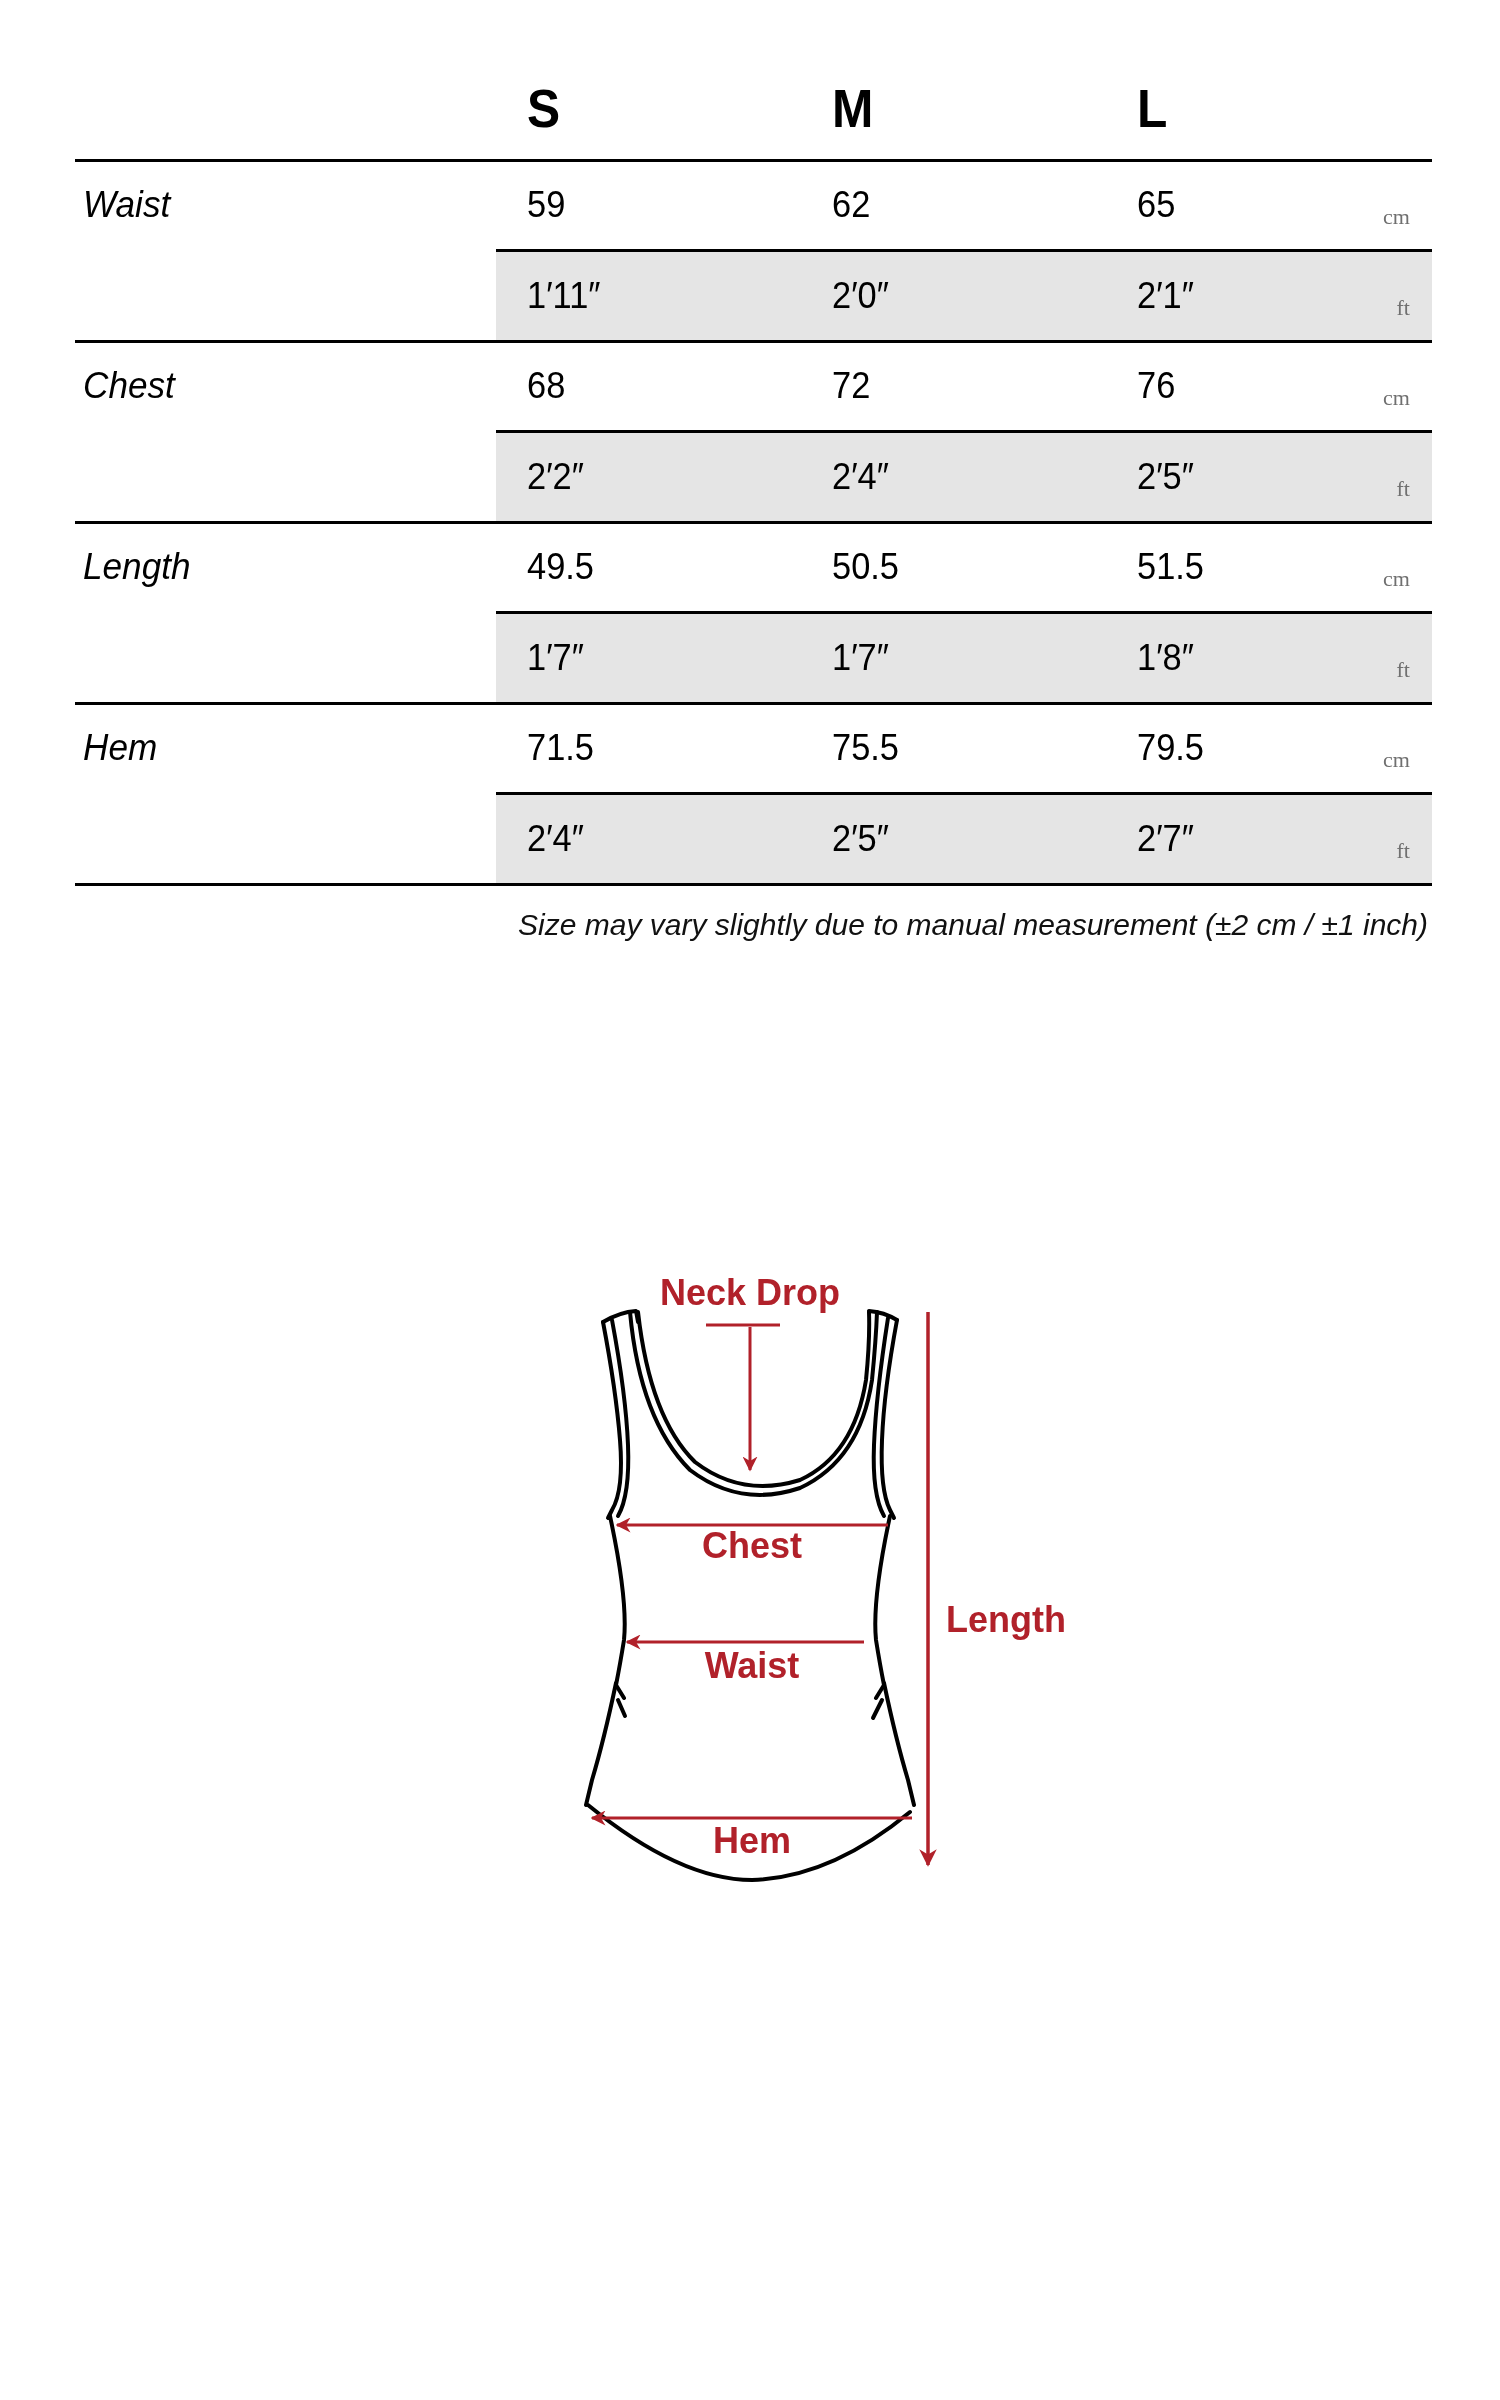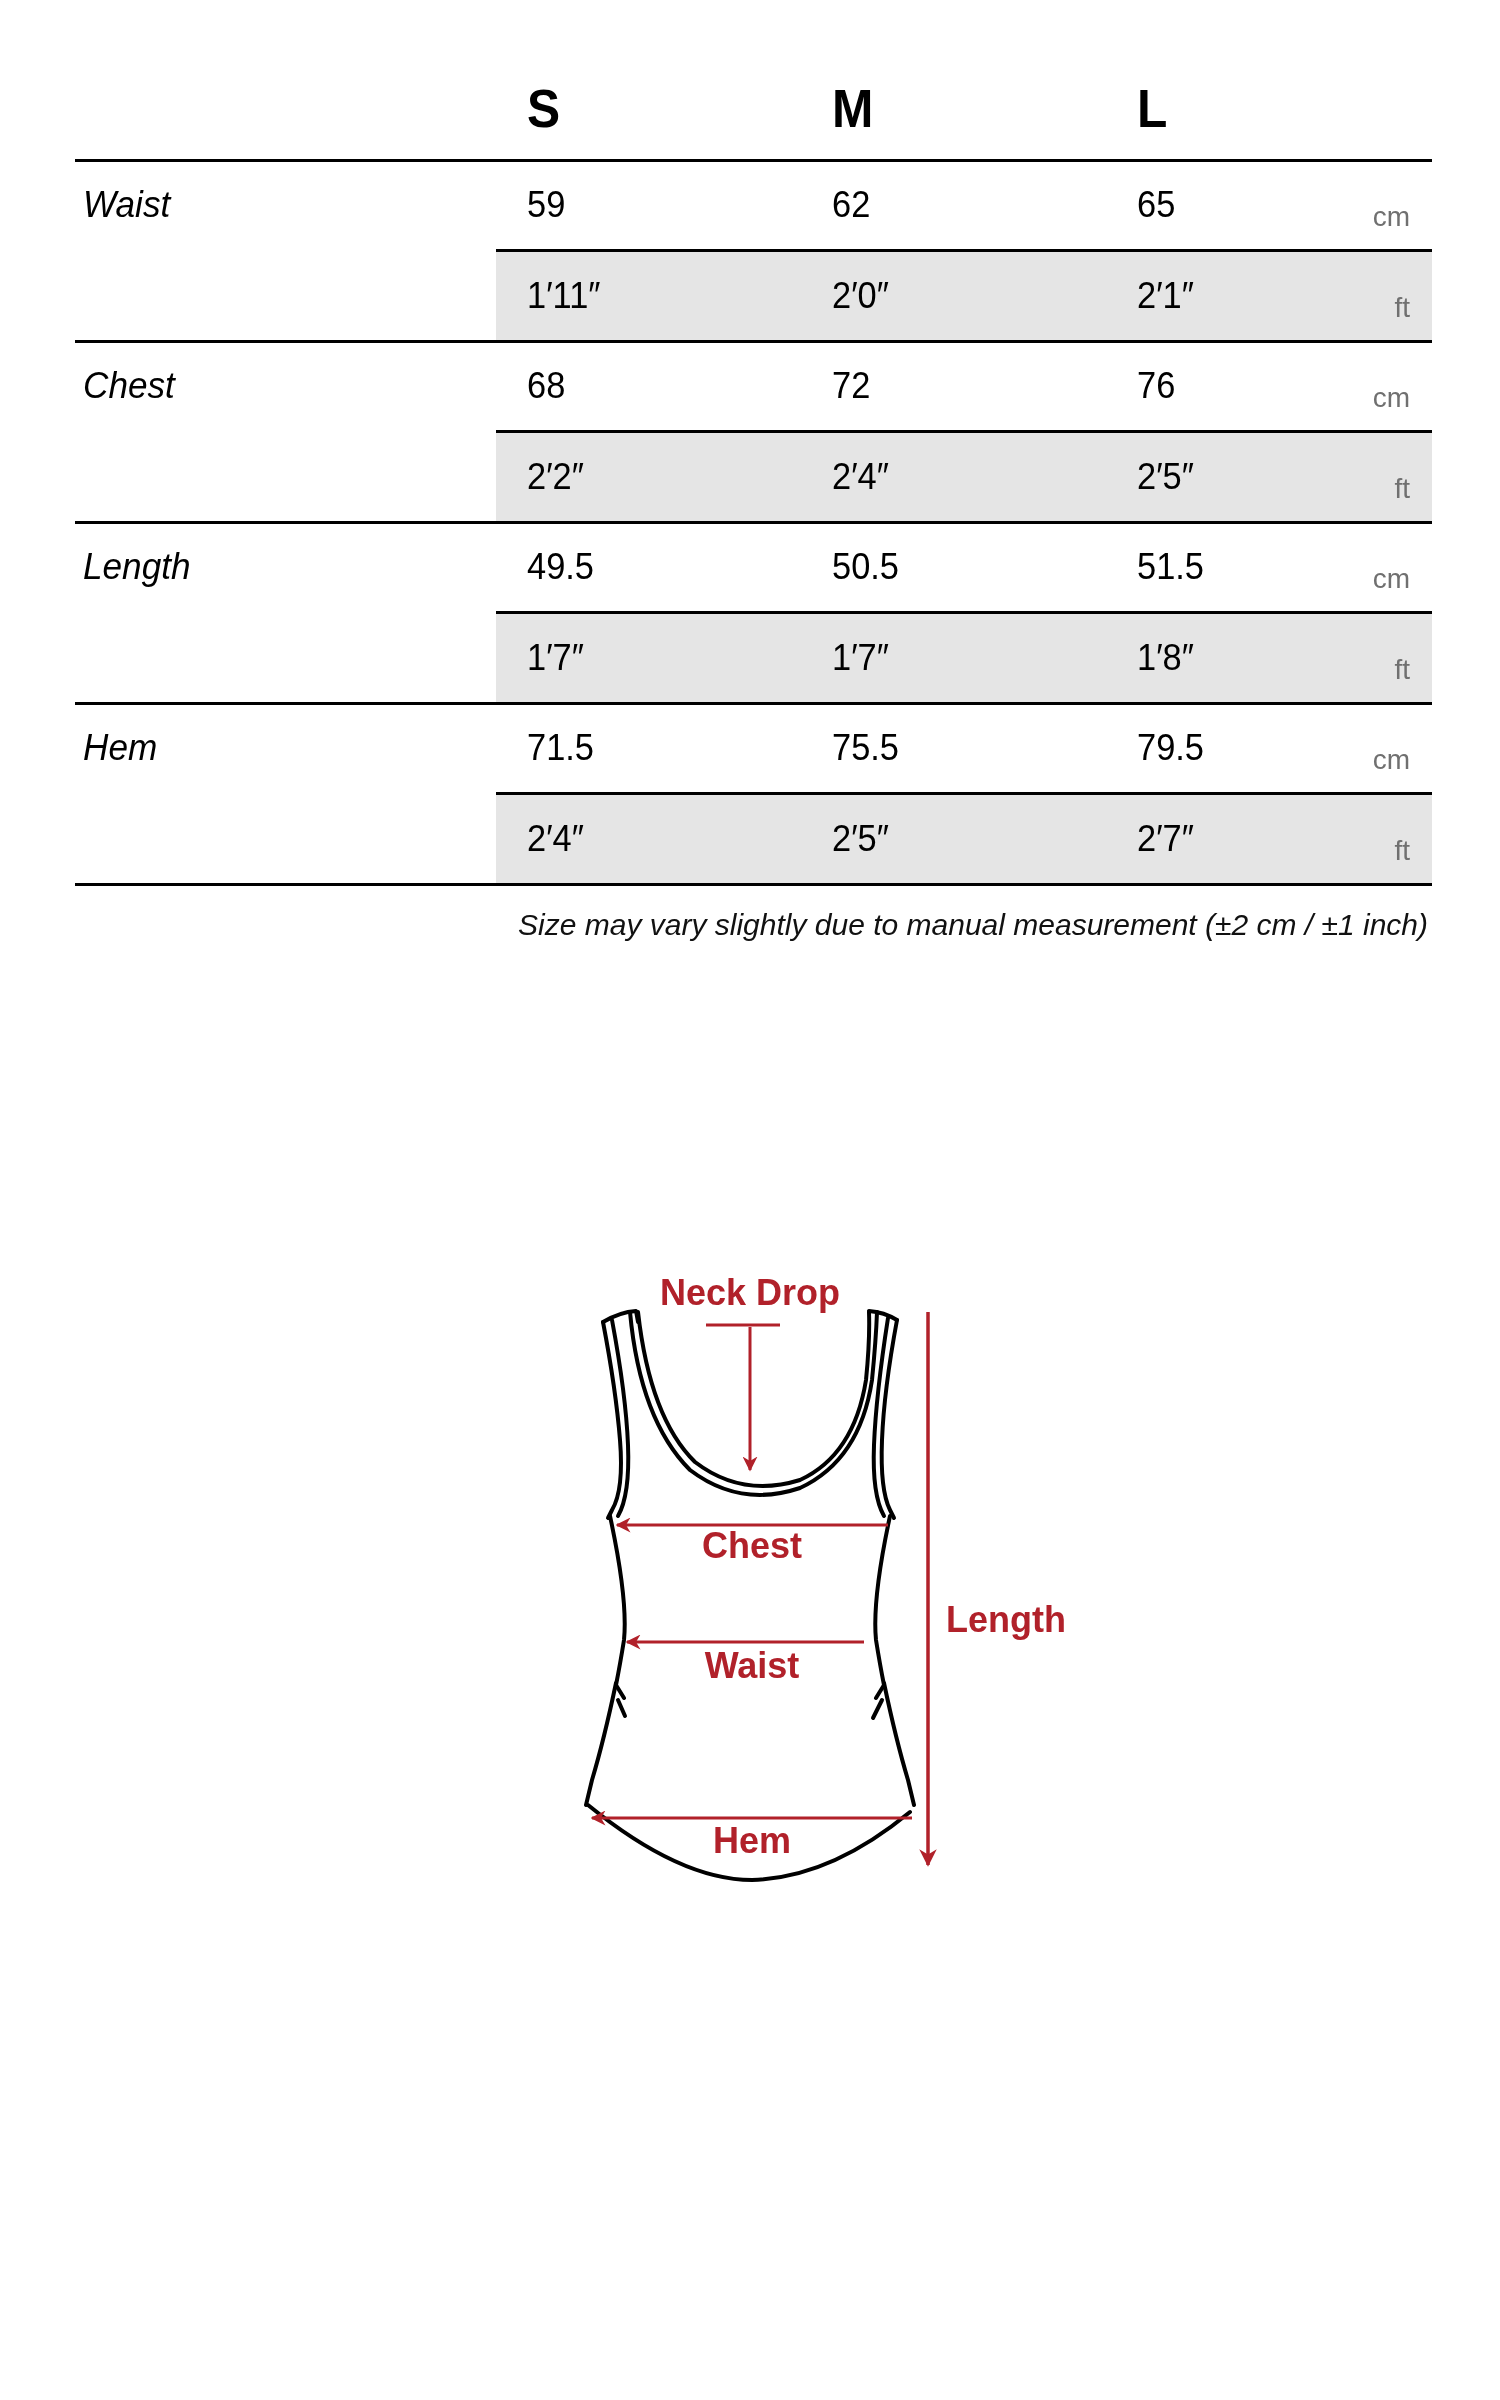--- a/index.html
+++ b/index.html
@@ -9,21 +9,21 @@
   .size-header { position: absolute; top: 78px; font-weight: bold; font-size: 54px;
                  line-height: 60px; transform: scaleX(0.92); transform-origin: left center; }
 
   .hline { position: absolute; height: 3px; background: #000; }
   .gray-band { position: absolute; left: 496px; width: 936px; height: 88px; background: #e5e5e5; }
 
   .row-label { position: absolute; left: 83px; font-style: italic; font-size: 37px;
                line-height: 40px; transform: scaleX(0.95); transform-origin: left center; }
   .cell { position: absolute; font-size: 37px; line-height: 40px;
           transform: scaleX(0.93); transform-origin: left center; }
-  .unit { position: absolute; font-size: 28px; line-height: 24px; color: #707070; text-align: right; width: 60px; }
+  .unit { position: absolute; font-size: 22px; line-height: 24px; color: #707070; text-align: right; width: 60px; font-family: Liberation Serif, serif; }
 
   .note { position: absolute; top: 907px; right: 72px; font-style: italic; font-size: 30px;
           line-height: 36px; color: #111; white-space: nowrap; }
 
   .diagram { position: absolute; left: 0; top: 0; width: 1500px; height: 2400px; pointer-events: none; }
   .diagram text { font-family: "Liberation Sans", sans-serif; font-weight: bold; fill: #b1212a; }
 </style>
 </head>
 <body>
 

